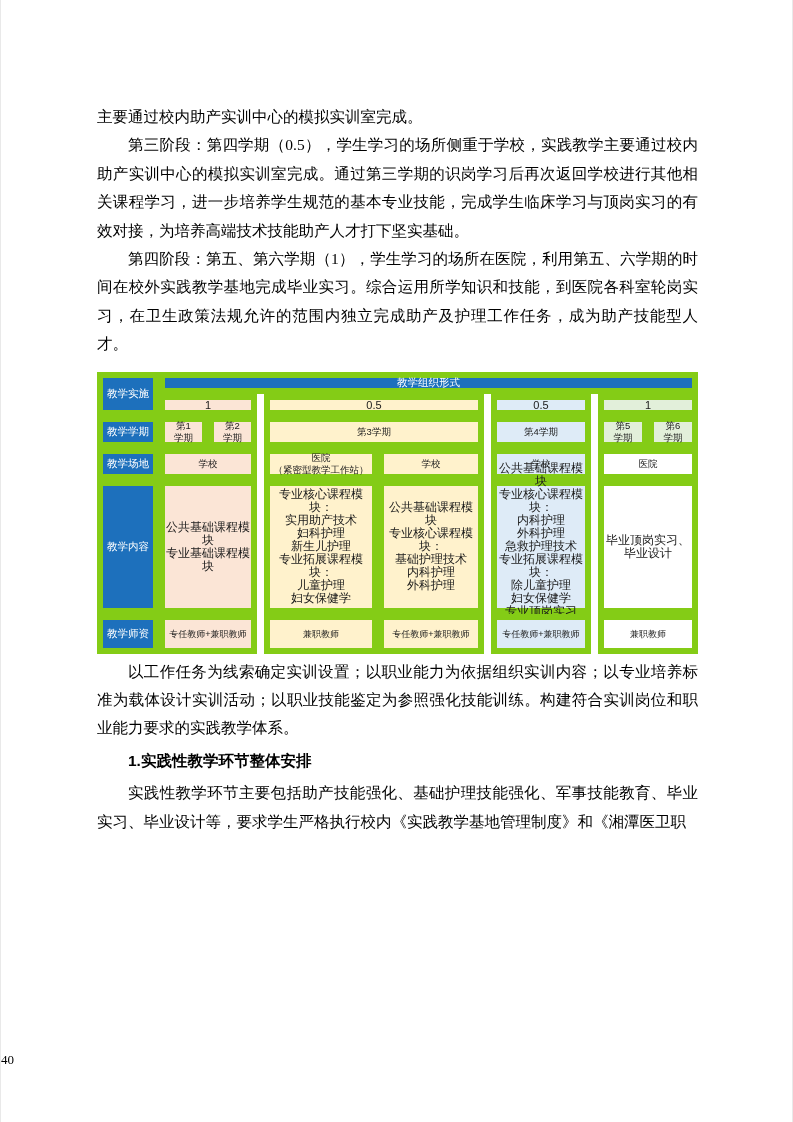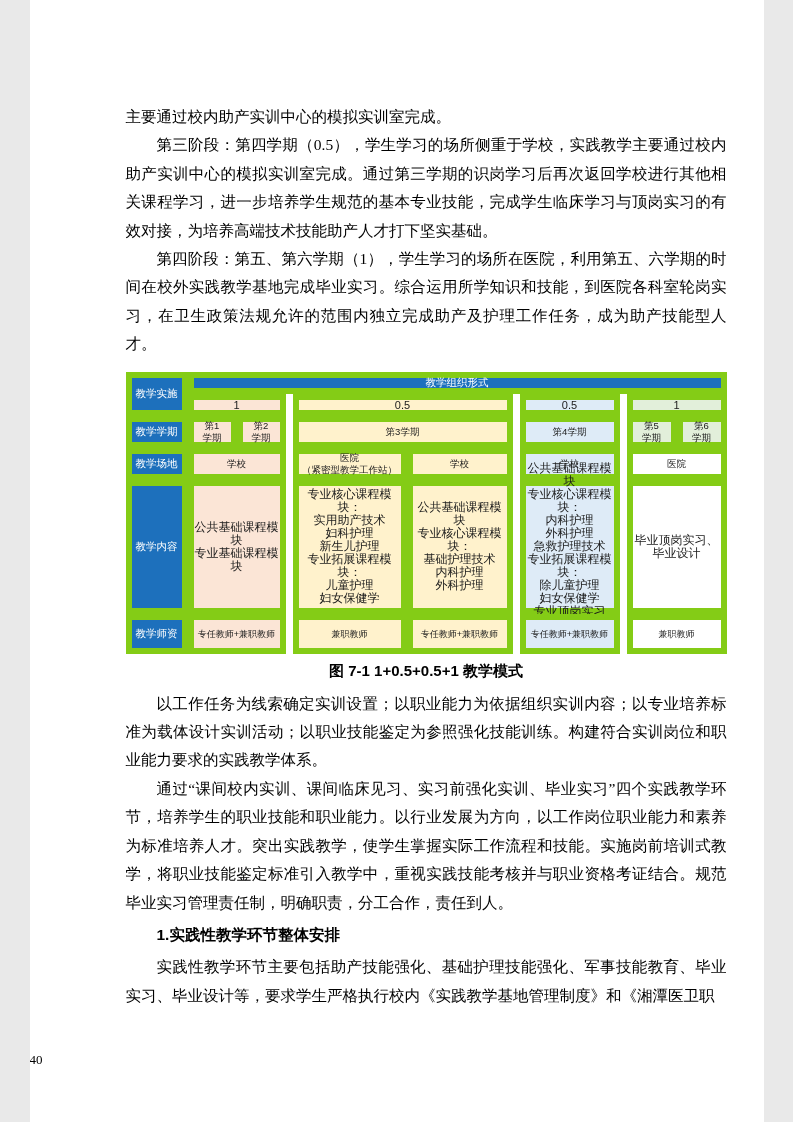--- a/index.html
+++ b/index.html
@@ -1,17 +1,17 @@
 <!DOCTYPE html>
 <html><head>
 <meta charset="utf-8">
 <style>
   html,body{margin:0;padding:0;background:#e9e9e9;}
   .page{
-    position:relative;width:734px;height:1122px;margin:0 auto;background:#ffffff;
+    position:relative;width:791px;height:1122px;margin:0 auto;background:#ffffff;
     font-family:"Liberation Serif","DejaVu Serif",serif;color:#000;overflow:hidden;
   }
   .content{position:absolute;left:96px;top:103px;width:601px;}
   p.body-p{margin:0;font-size:15.5px;line-height:28.4px;text-align:justify;}
   p.indent{text-indent:2em;}
   .heading{
     margin:4px 0;font-family:"Liberation Sans","DejaVu Sans",sans-serif;
     font-weight:bold;font-size:15.5px;line-height:28.4px;text-indent:2em;
   }
   
@@ -117,23 +117,21 @@
 毕业设计</div>
 
       <div class="cell hdr" style="grid-column:1;grid-row:6">教学师资</div>
       <div class="cell peach fac" style="grid-column:2/4;grid-row:6">专任教师+兼职教师</div>
       <div class="cell yellow fac" style="grid-column:5;grid-row:6">兼职教师</div>
       <div class="cell yellow fac" style="grid-column:6;grid-row:6">专任教师+兼职教师</div>
       <div class="cell lblue fac" style="grid-column:8;grid-row:6">专任教师+兼职教师</div>
       <div class="cell whitecell fac" style="grid-column:10/12;grid-row:6">兼职教师</div>
     </div>
 
-    <div class="caption">图 7-1  1+0.5+0.5+1 教学模式</div>
 
     <p class="body-p indent">以工作任务为线索确定实训设置；以职业能力为依据组织实训内容；以专业培养标准为载体设计实训活动；以职业技能鉴定为参照强化技能训练。构建符合实训岗位和职业能力要求的实践教学体系。</p>
-    <p class="body-p indent">通过“课间校内实训、课间临床见习、实习前强化实训、毕业实习”四个实践教学环节，培养学生的职业技能和职业能力。以行业发展为方向，以工作岗位职业能力和素养为标准培养人才。突出实践教学，使学生掌握实际工作流程和技能。实施岗前培训式教学，将职业技能鉴定标准引入教学中，重视实践技能考核并与职业资格考证结合。规范毕业实习管理责任制，明确职责，分工合作，责任到人。</p>
     <div class="heading">1.实践性教学环节整体安排</div>
     <p class="body-p indent">实践性教学环节主要包括助产技能强化、基础护理技能强化、军事技能教育、毕业实习、毕业设计等，要求学生严格执行校内《实践教学基地管理制度》和《湘潭医卫职</p>
 
   </div>
 
   <div class="page-number">40</div>
 </div>
 
 </body></html>

